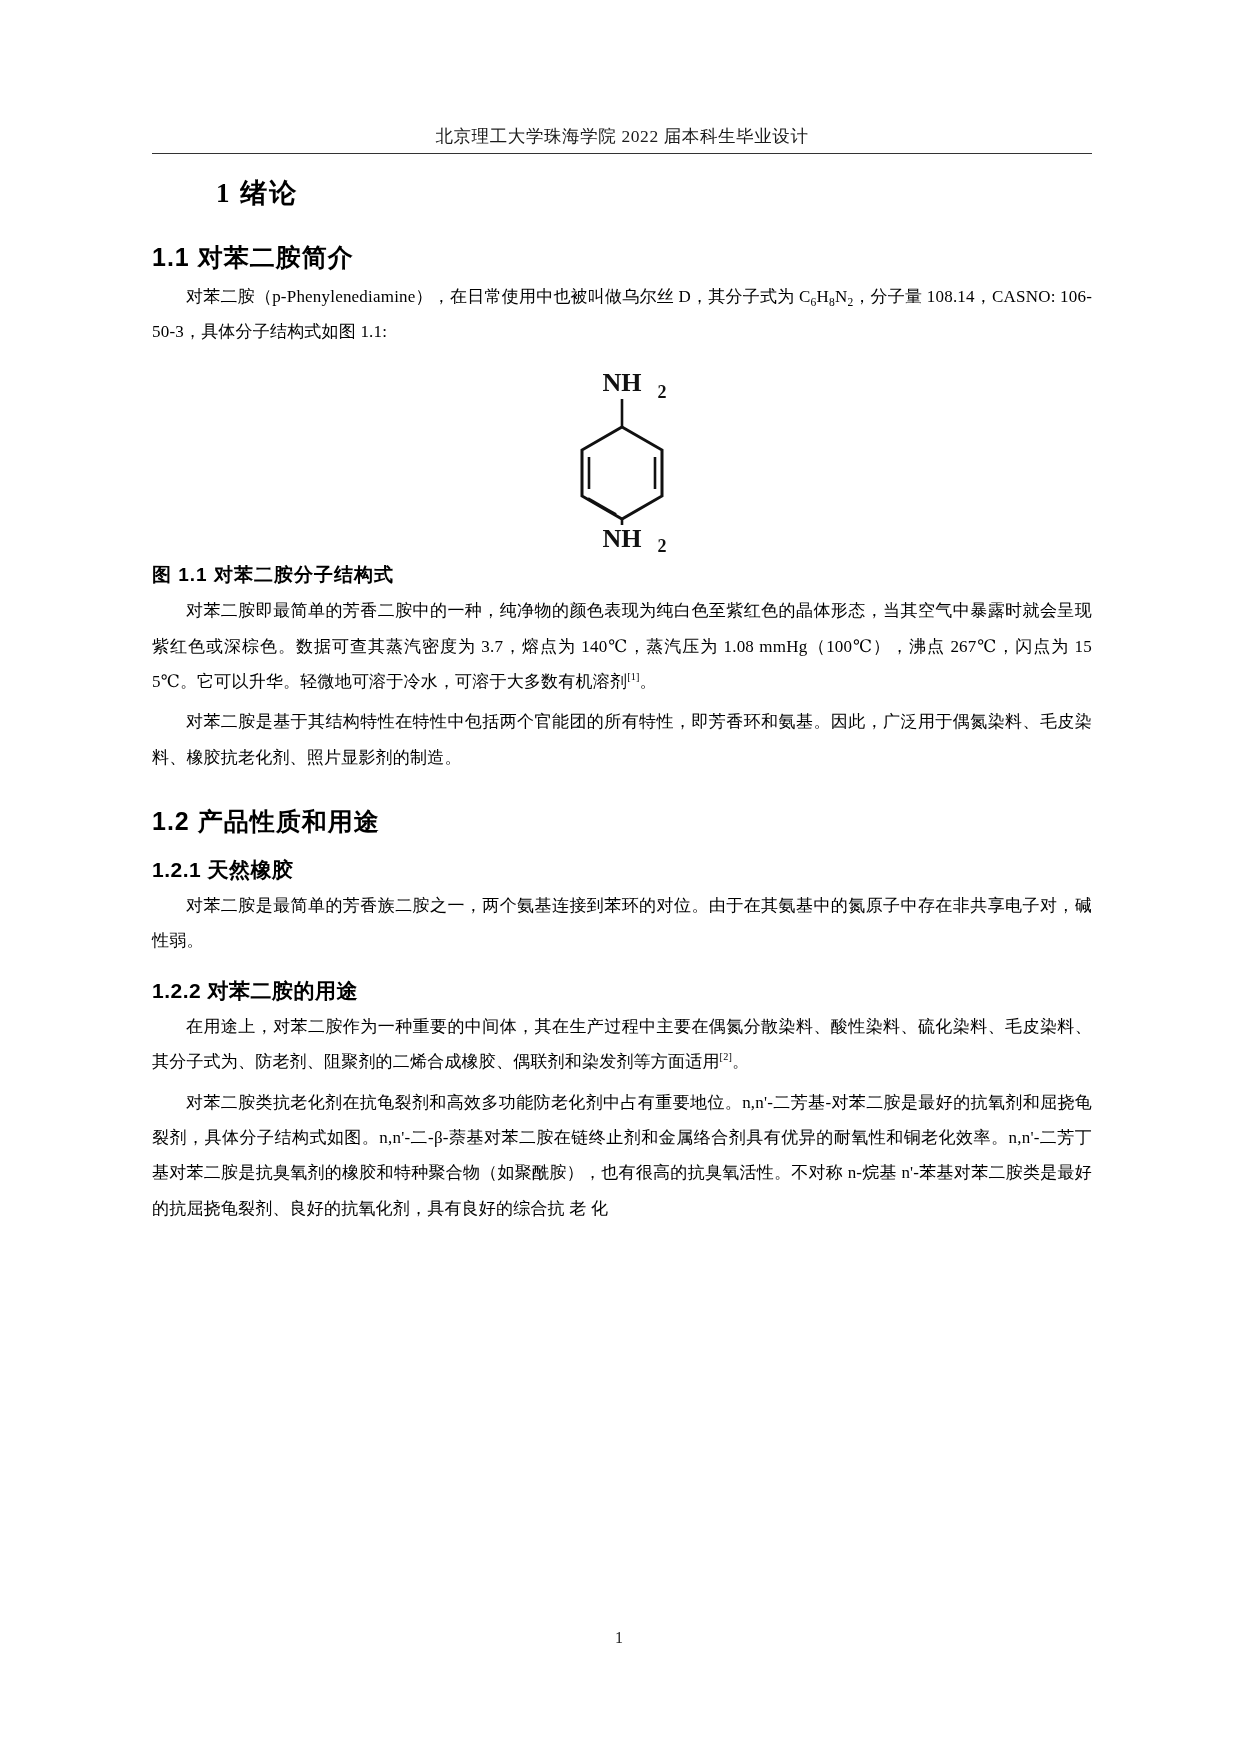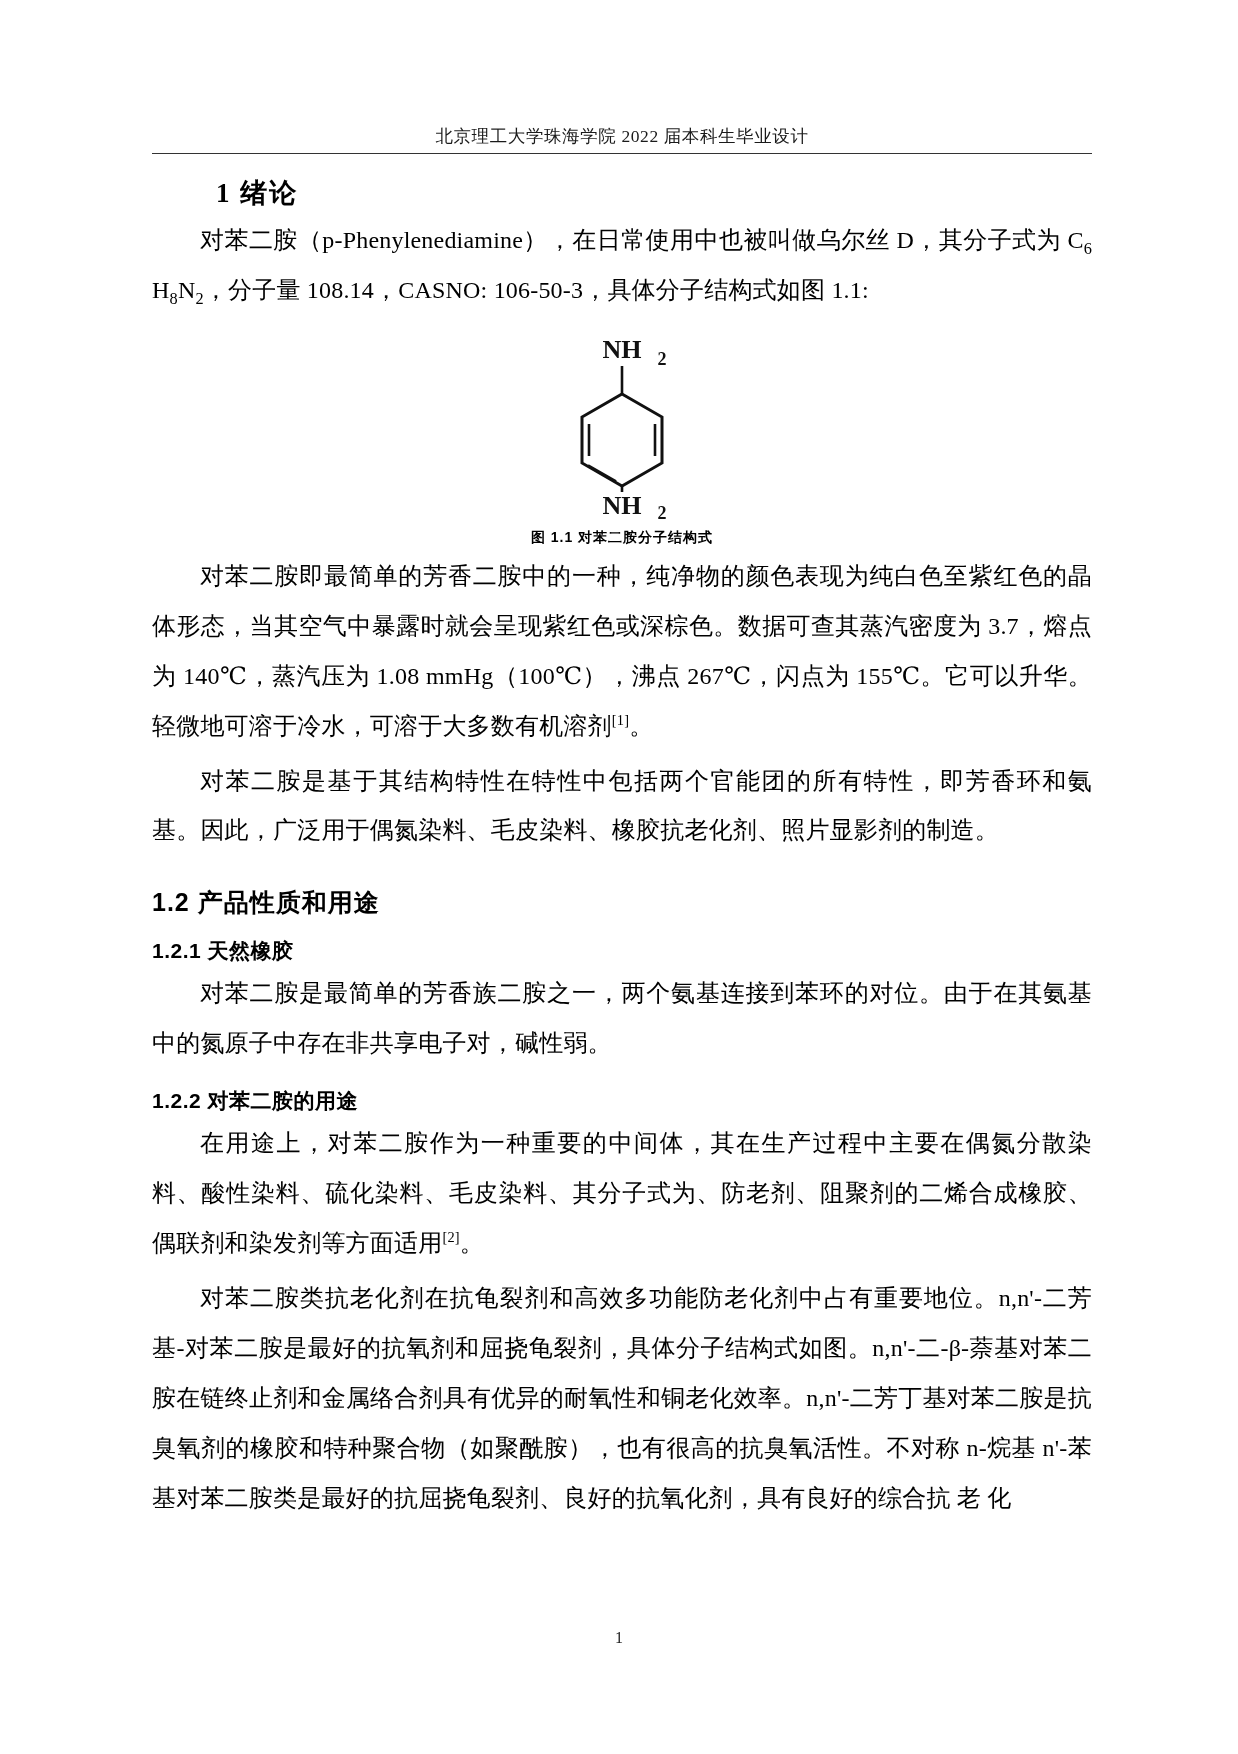--- a/index.html
+++ b/index.html
@@ -74,21 +74,21 @@
     font-size: 21px;
     font-weight: bold;
     margin: 18px 0 0 0;
     letter-spacing: 0.5px;
     line-height: 1.3;
   }
 
   
   p.body {
     font-family: "Liberation Serif", "DejaVu Serif", serif;
-    font-size: 24px;
+    font-size: 17px;
     line-height: 2.08;
     margin: 5px 0 0 0;
     text-align: justify;
     text-justify: inter-ideograph;
     text-indent: 2em;
     letter-spacing: 0.2px;
     word-break: break-all;
   }
   sup.cite {
     font-size: 0.6em;
@@ -105,23 +105,23 @@
   .figure {
     margin: 18px 0 0 0;
     text-align: center;
   }
   .mol {
     display: block;
     margin: 0 auto;
   }
   .fig-caption {
     font-family: "Liberation Sans", "DejaVu Sans", sans-serif;
-    font-size: 14px;
+    font-size: 19px;
     font-weight: bold;
-    text-align: center;
+    text-align: left;
     margin-top: 10px;
     letter-spacing: 1px;
   }
 
   
   .page-number {
     position: absolute;
     left: 0;
     top: 1629px;
     width: 1238px;
@@ -137,20 +137,21 @@
 <div class="page">
   <div class="content">
 
     <div class="header-wrap">
       <div class="header-title">北京理工大学珠海学院 2022 届本科生毕业设计</div>
       <div class="header-rule"></div>
     </div>
 
     <h1 class="chapter">1  绪论</h1>
 
+    <h2 class="sec">1.1 对苯二胺简介</h2>
 
     <p class="body"><span>对苯二胺（p-Phenylenediamine），在日常使用中也被叫做乌尔丝 D，其分子式为 C</span><sub class="sub">6</sub><span>H</span><sub class="sub">8</sub><span>N</span><sub class="sub">2</sub><span>，分子量 108.14，CASNO: 106-50-3，具体分子结构式如图 1.1:</span></p>
 
     <div class="figure">
       <svg class="mol" width="220" height="185" viewBox="0 0 220 185">
 
         <text x="110" y="24" text-anchor="middle" font-family="Liberation Serif, DejaVu Serif, serif" font-size="26" font-weight="bold" fill="#111">NH</text>
         <text x="150" y="31" text-anchor="middle" font-family="Liberation Serif, DejaVu Serif, serif" font-size="18" font-weight="bold" fill="#111">2</text>
 
         <line x1="110" y1="32" x2="110" y2="60" stroke="#111" stroke-width="2.6"></line>

